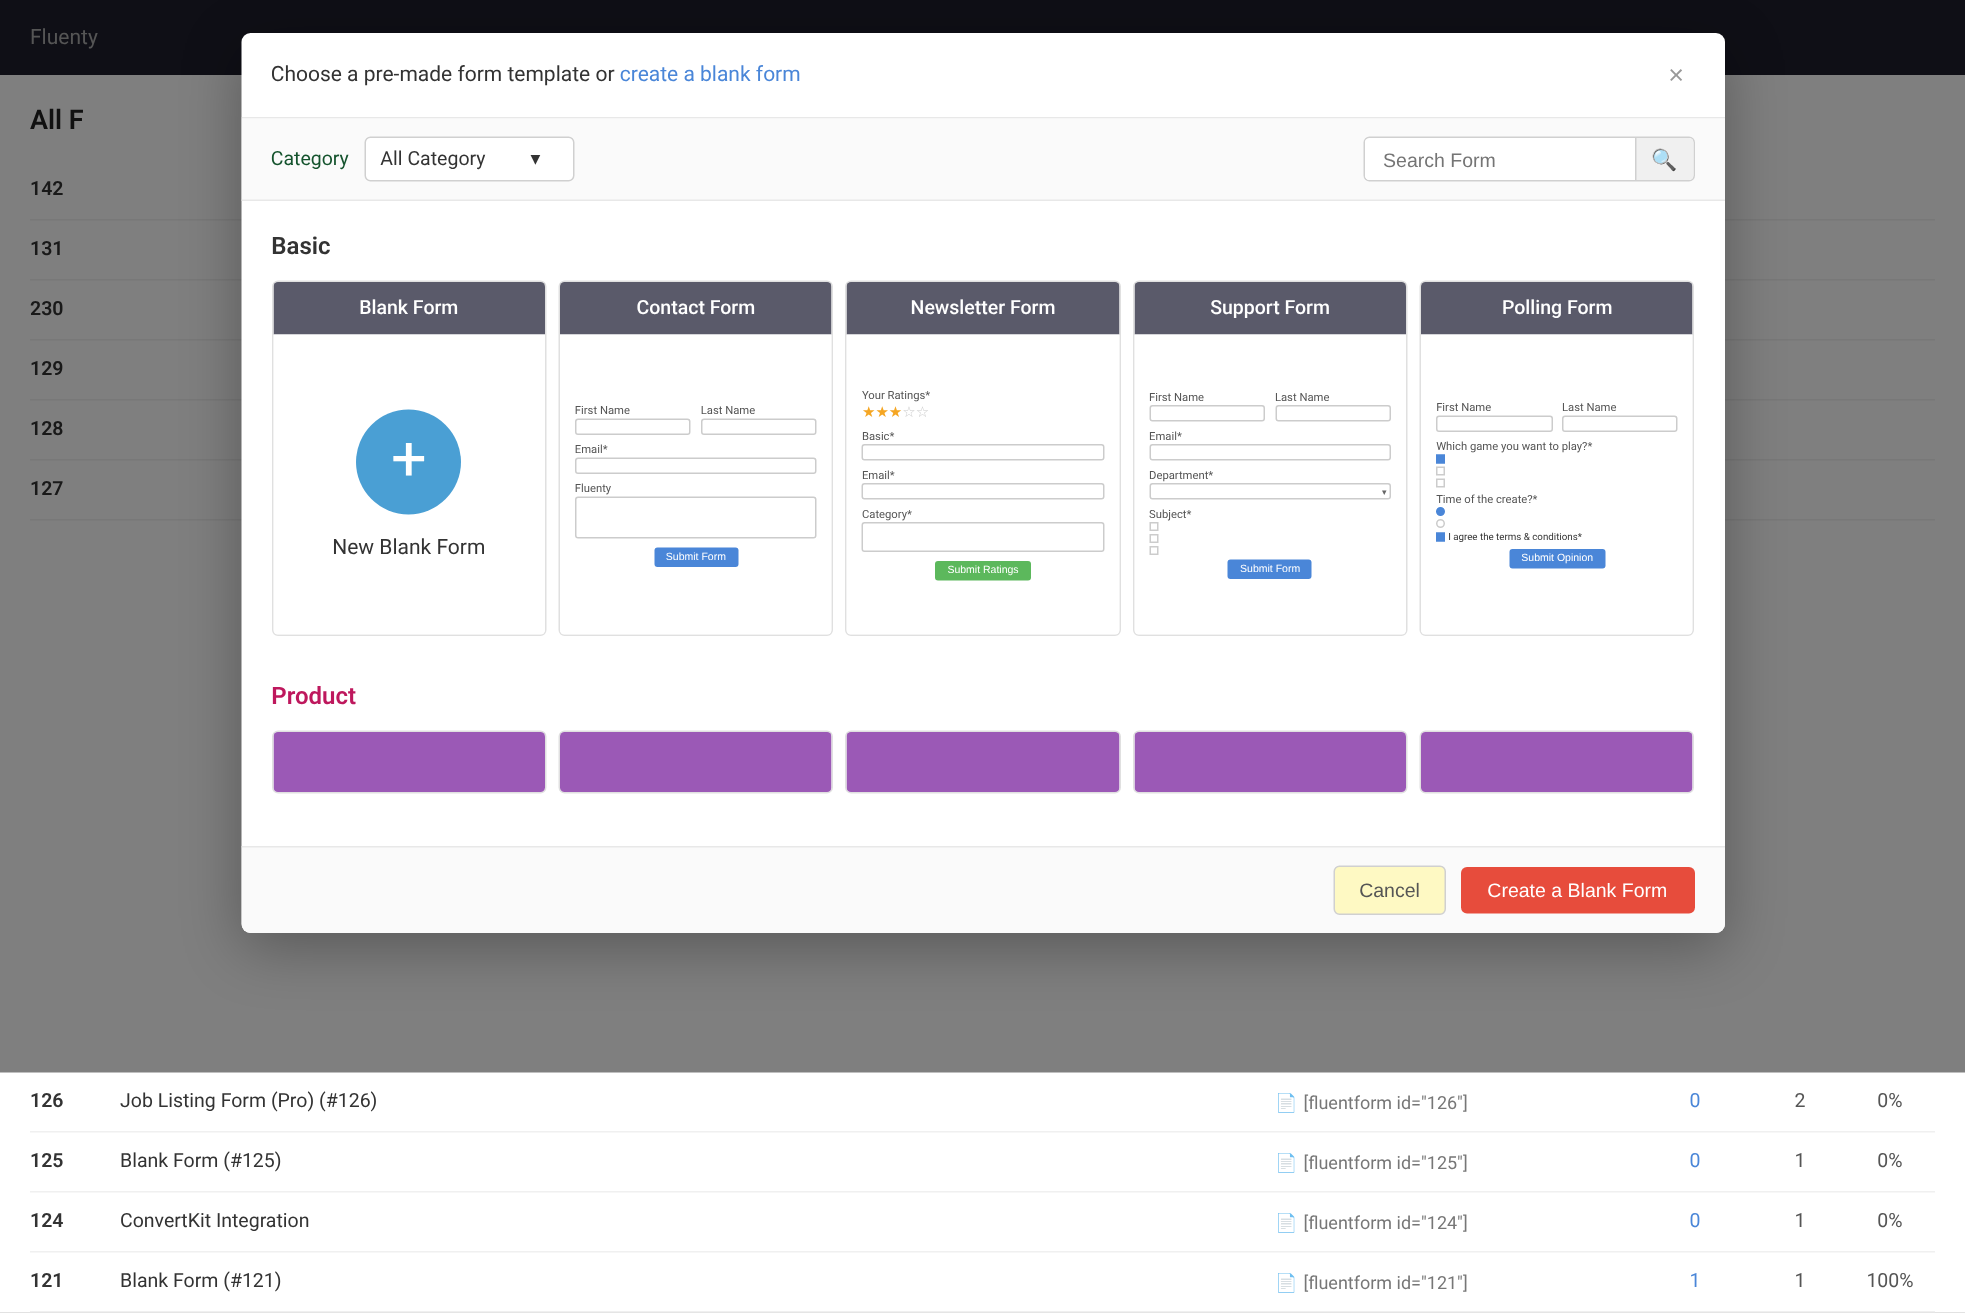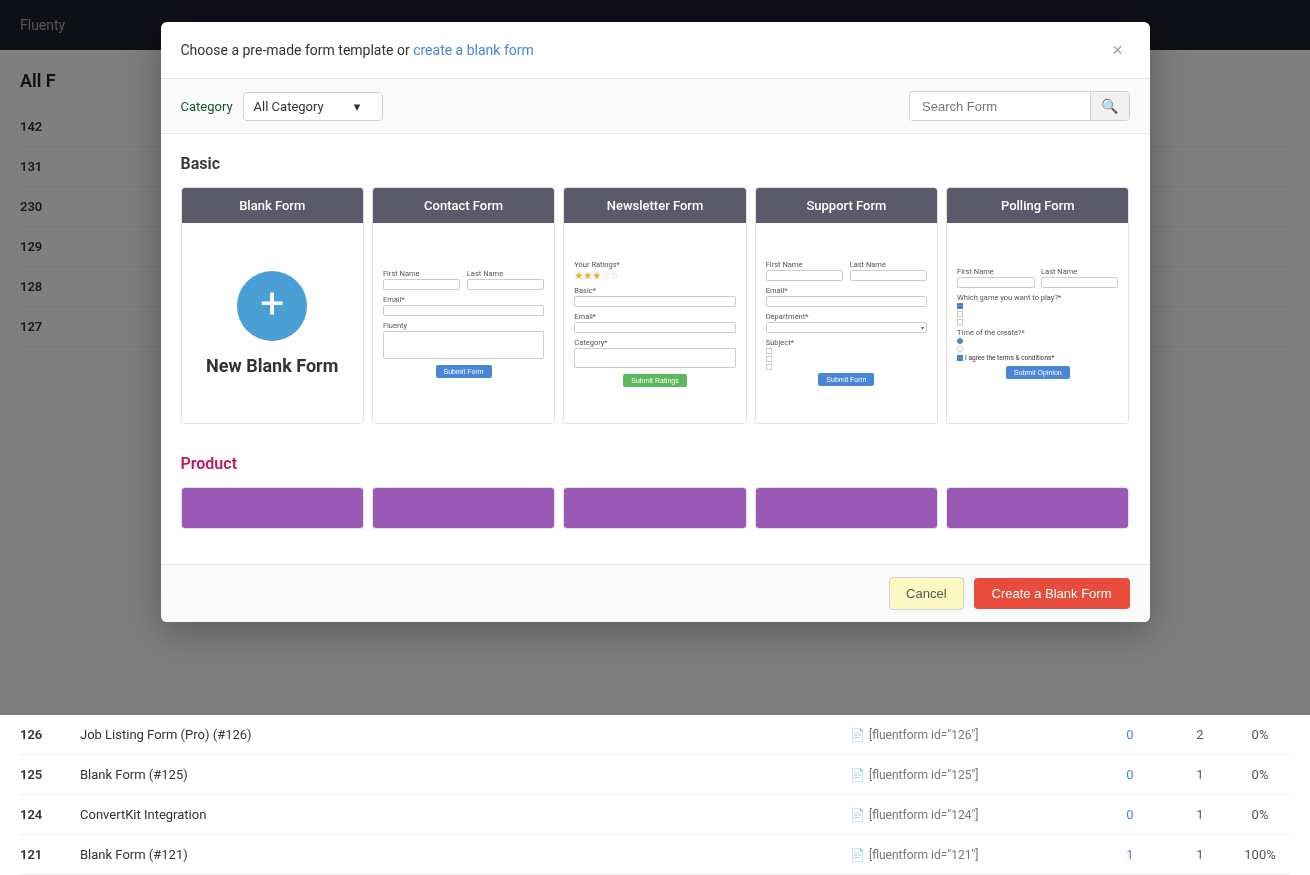--- a/index.html
+++ b/index.html
@@ -241,23 +241,23 @@
     }
 
     .plus-circle span {
       color: #fff;
       font-size: 42px;
       line-height: 1;
       margin-top: -3px;
     }
 
     .blank-form-label {
-      font-size: 18px;
+      font-size: 14px;
       color: #333;
-      font-weight: 700;
+      font-weight: 400;
     }
 
     
     .mini-form {
       width: 100%;
       font-size: 8px;
       color: #333;
     }
 
     .mini-field-label {

